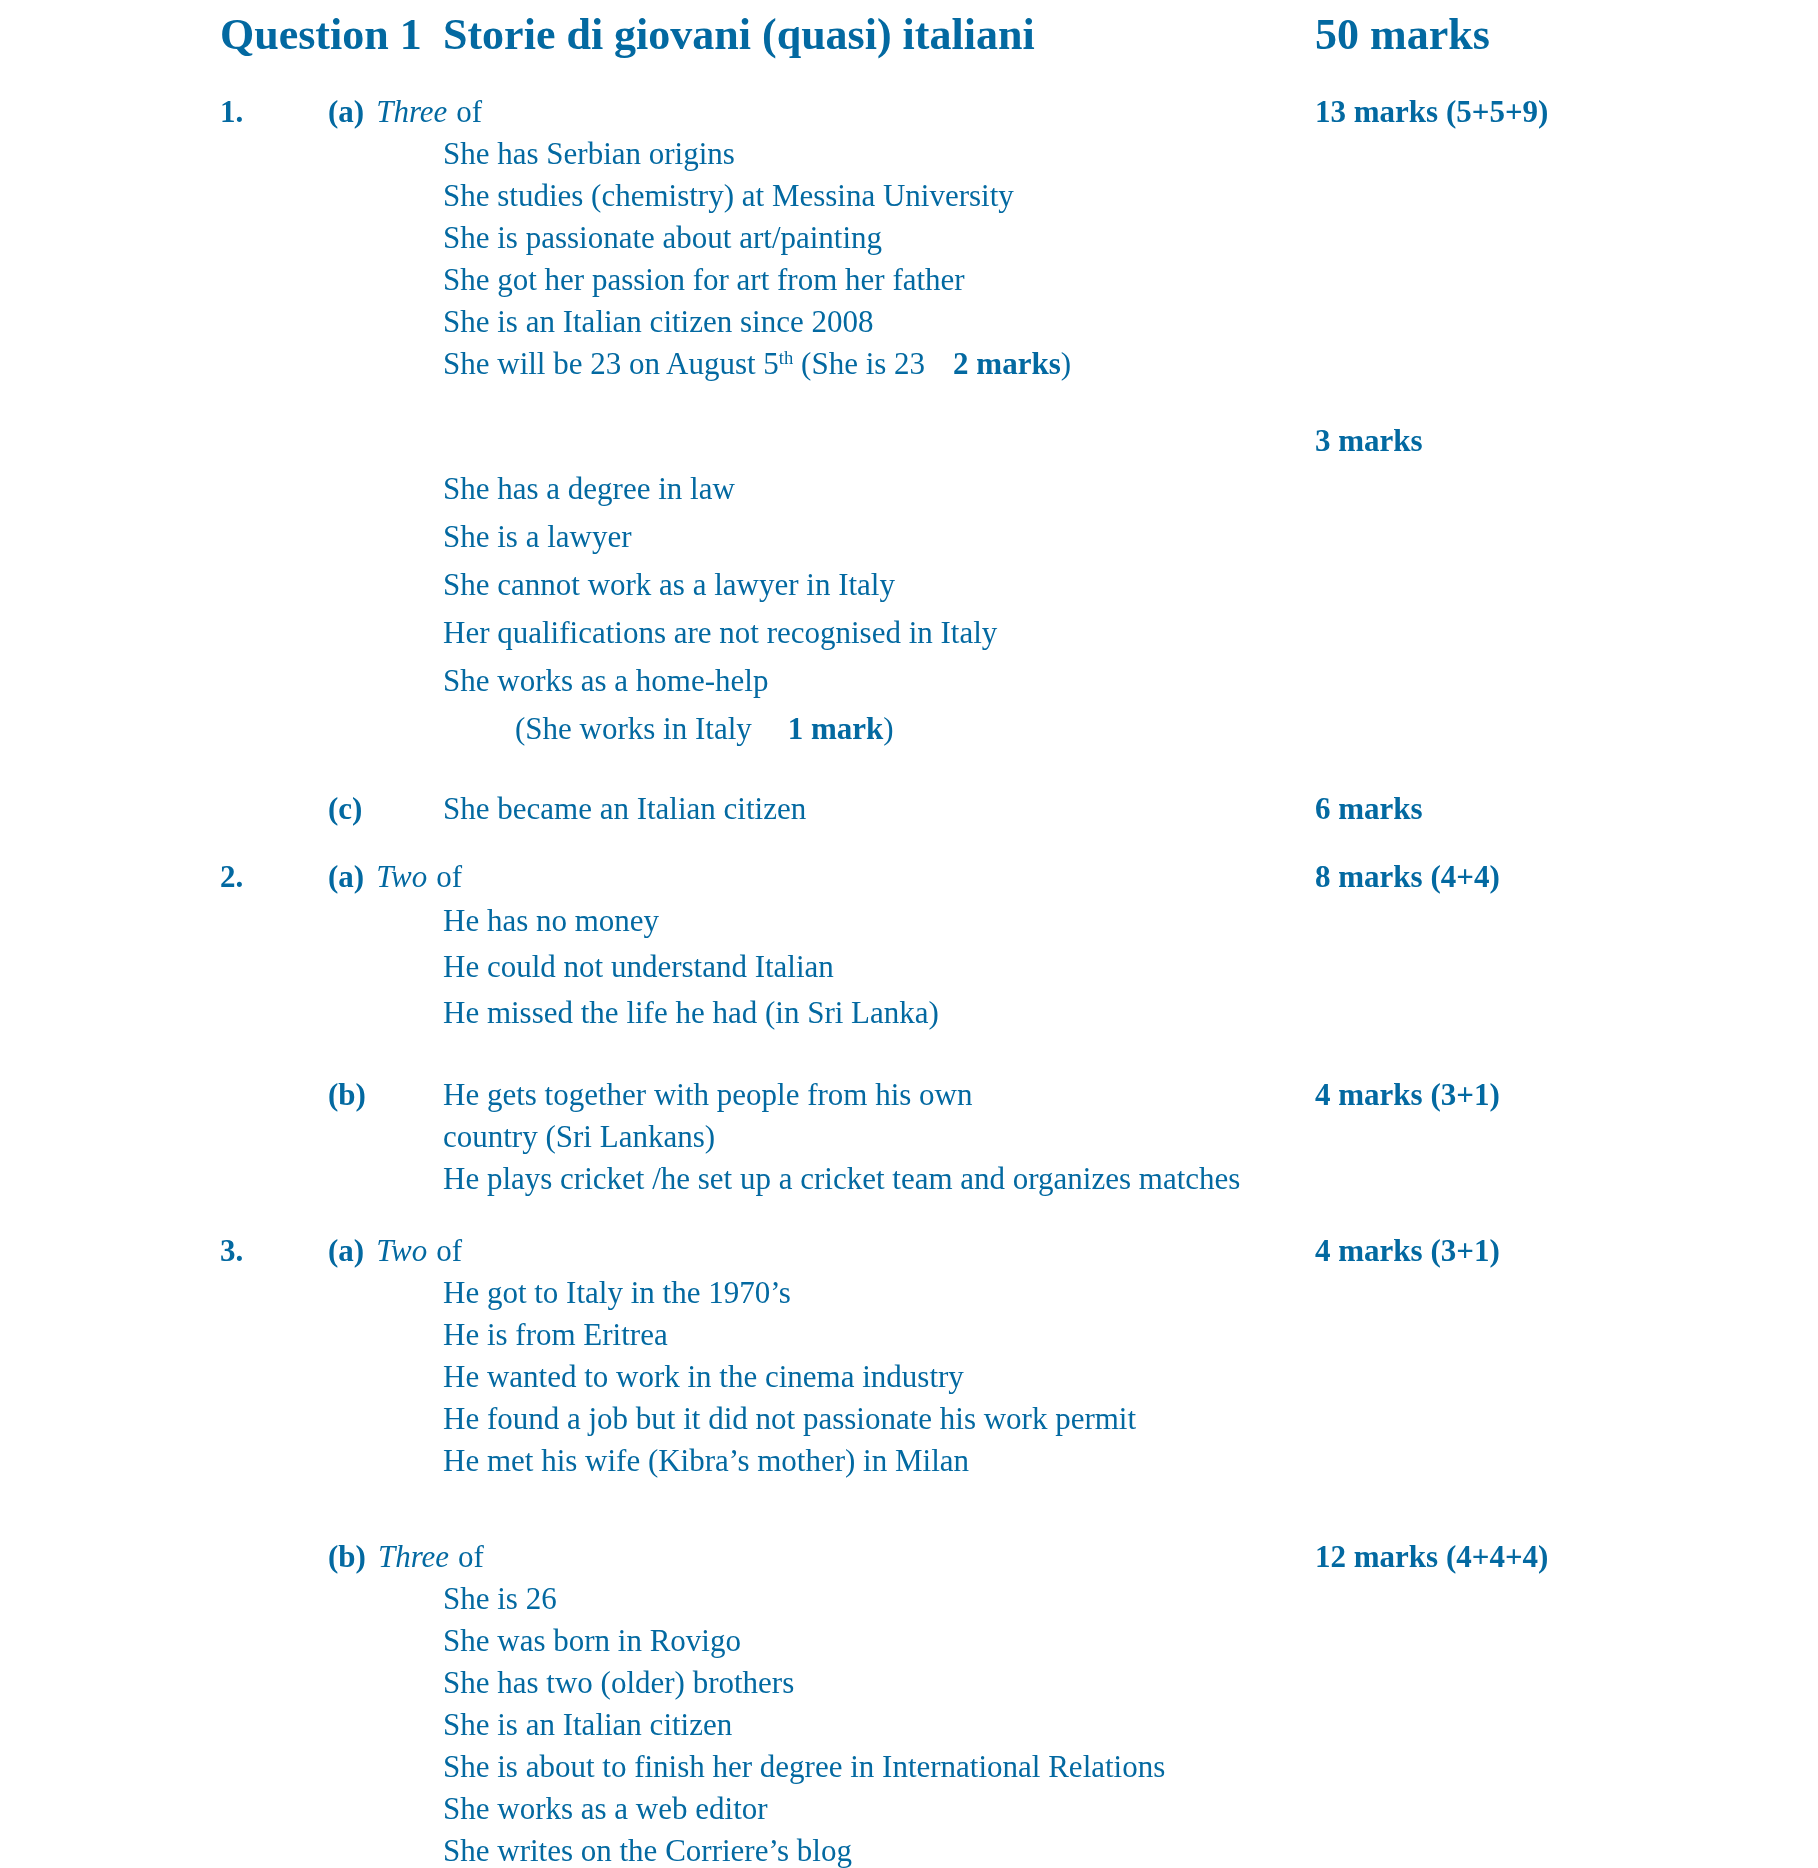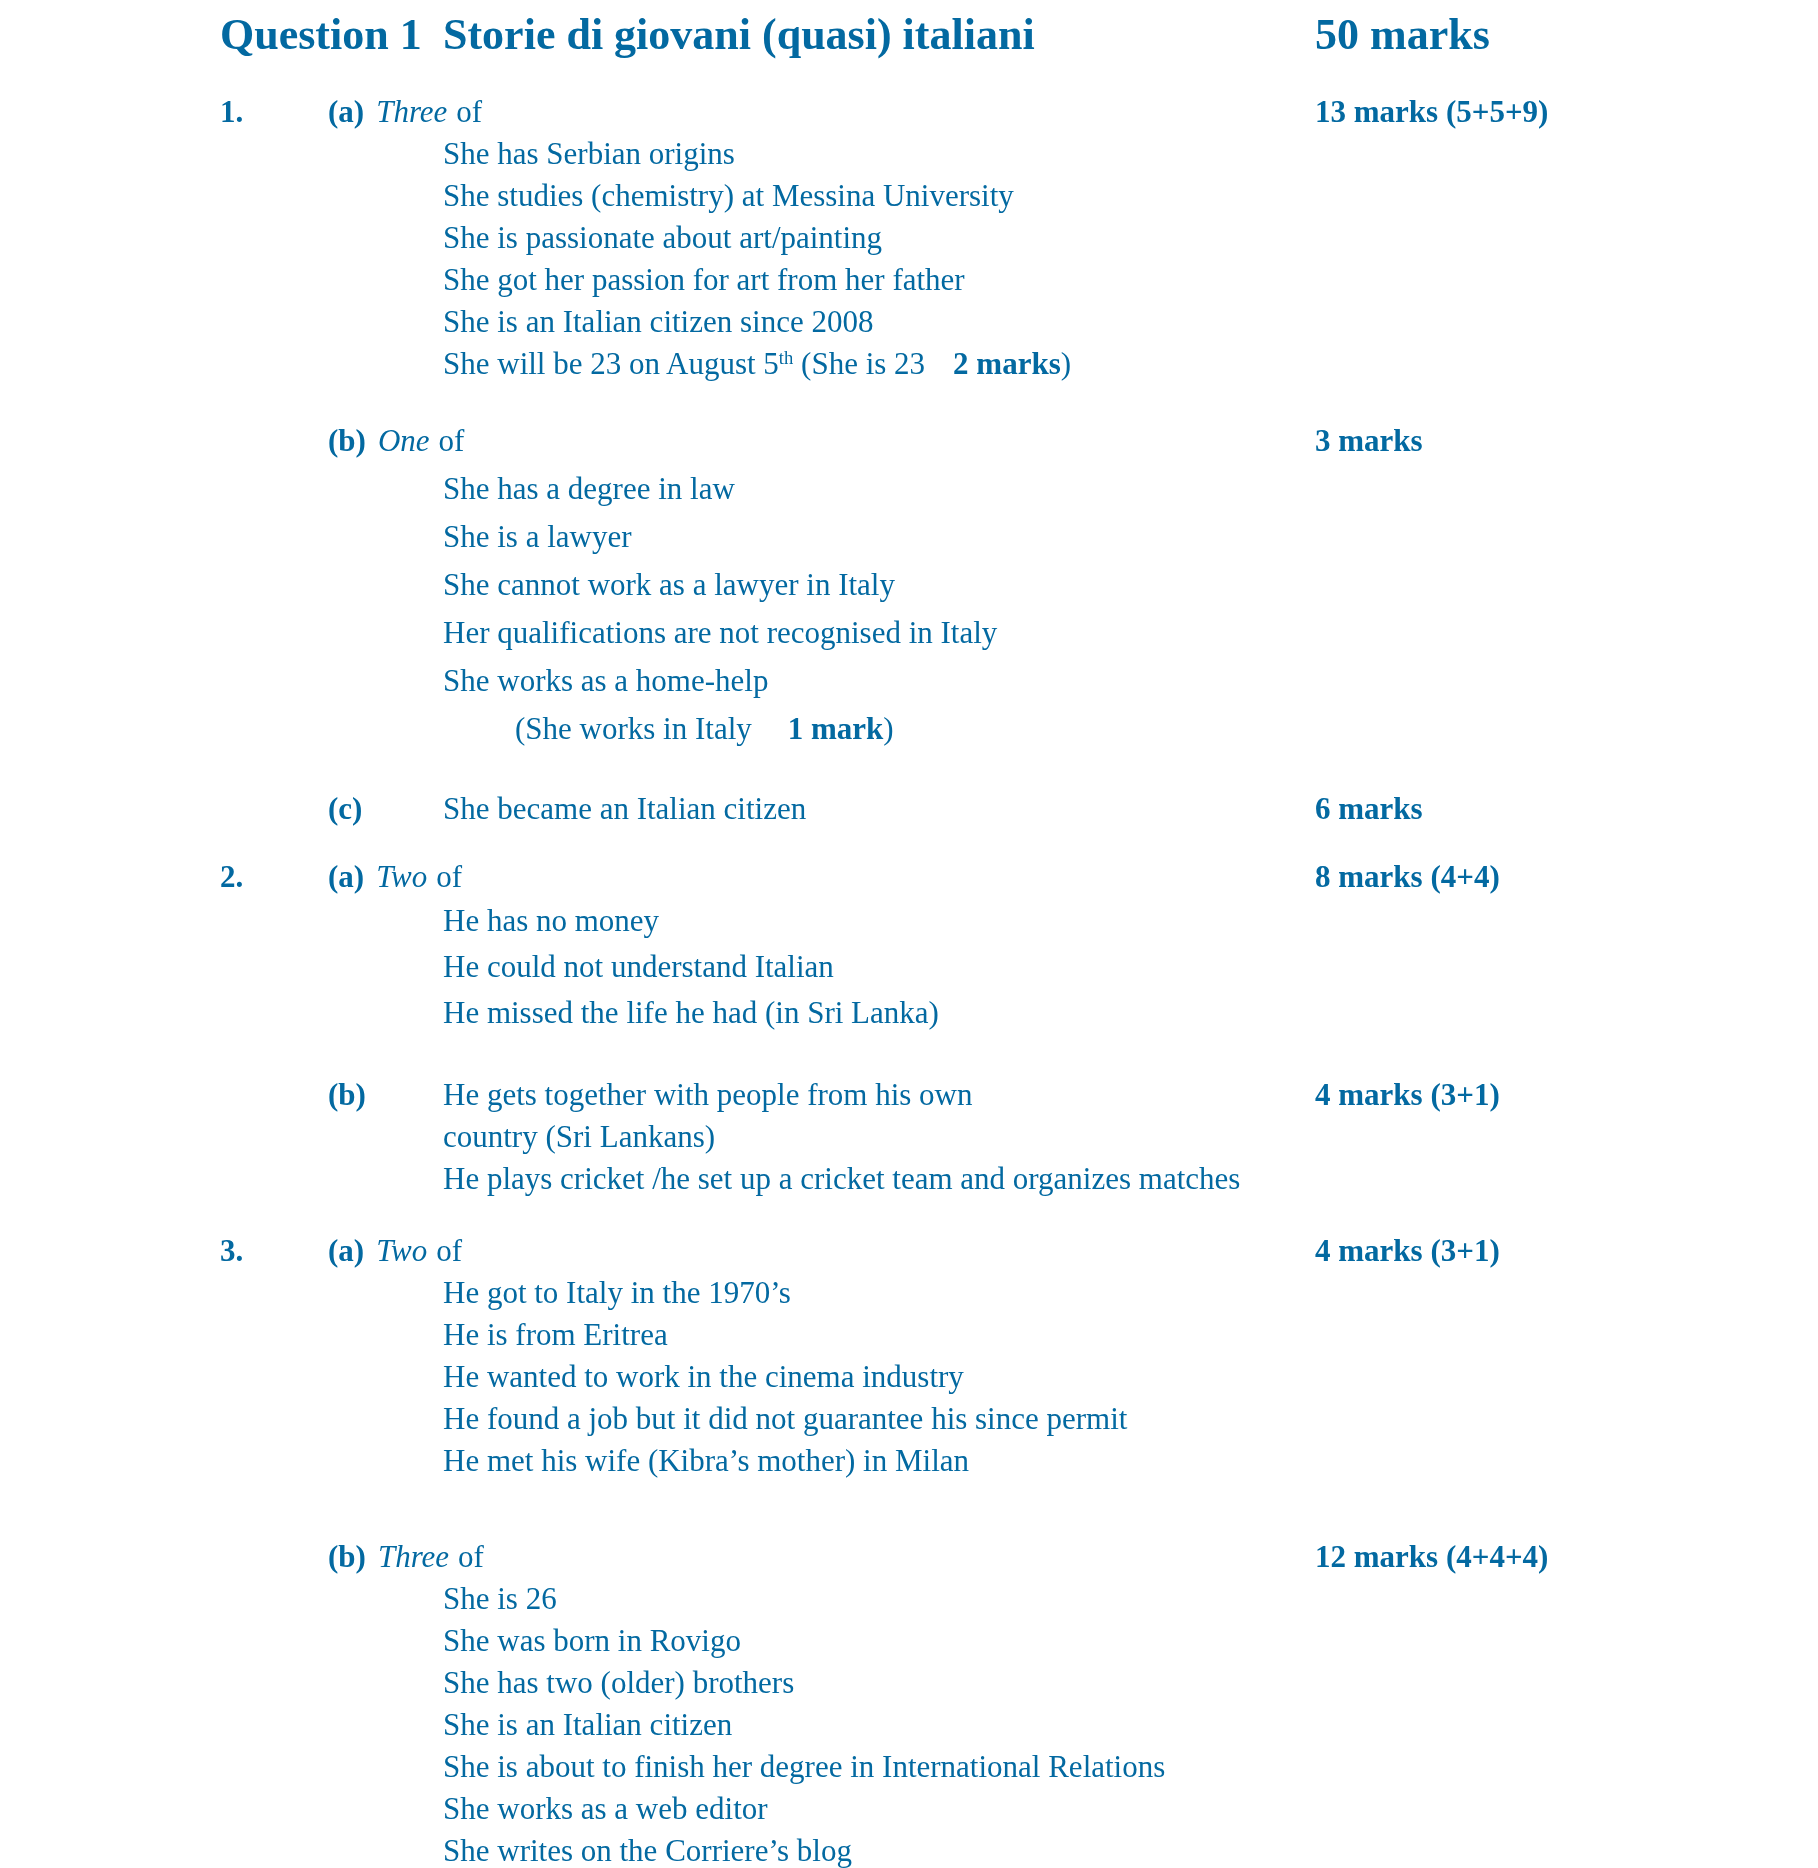--- a/index.html
+++ b/index.html
@@ -80,23 +80,20 @@
   <div class="row lh42">
       <div class="cell cspan">She is an Italian citizen since 2008</div>
     </div>
   <div class="row lh42">
     <div class="cell cspan">
       <span>She will be 23 on August 5</span><span class="sup">th</span><span> (She is 23</span><span class="bold gap28">2 marks</span><span>)</span>
     </div>
   </div>
 
   <div class="row lh48 mt28">
-    <div class="cell chead">
-      <span class="bold">(b)</span><span class="bolditalic qual">One</span><span>of</span>
-    </div>
     <div class="cell c4 bold">3 marks</div>
   </div>
   <div class="row lh48">
       <div class="cell cspan">She has a degree in law</div>
     </div>
   <div class="row lh48">
       <div class="cell cspan">She is a lawyer</div>
     </div>
   <div class="row lh48">
       <div class="cell cspan">She cannot work as a lawyer in Italy</div>
@@ -158,21 +155,21 @@
   <div class="row lh42">
       <div class="cell cspan">He got to Italy in the 1970’s</div>
     </div>
   <div class="row lh42">
       <div class="cell cspan">He is from Eritrea</div>
     </div>
   <div class="row lh42">
       <div class="cell cspan">He wanted to work in the cinema industry</div>
     </div>
   <div class="row lh42">
-      <div class="cell cspan">He found a job but it did not guarantee his since permit</div>
+      <div class="cell cspan">He found a job but it did not passionate his work permit</div>
     </div>
   <div class="row lh42">
       <div class="cell cspan">He met his wife (Kibra’s mother) in Milan</div>
     </div>
 
   <div class="row lh42 mt54">
     <div class="cell chead">
       <span class="bold">(b)</span><span class="bolditalic qual">Three</span><span>of</span>
     </div>
     <div class="cell c4 bold">12 marks (4+4+4)</div>

